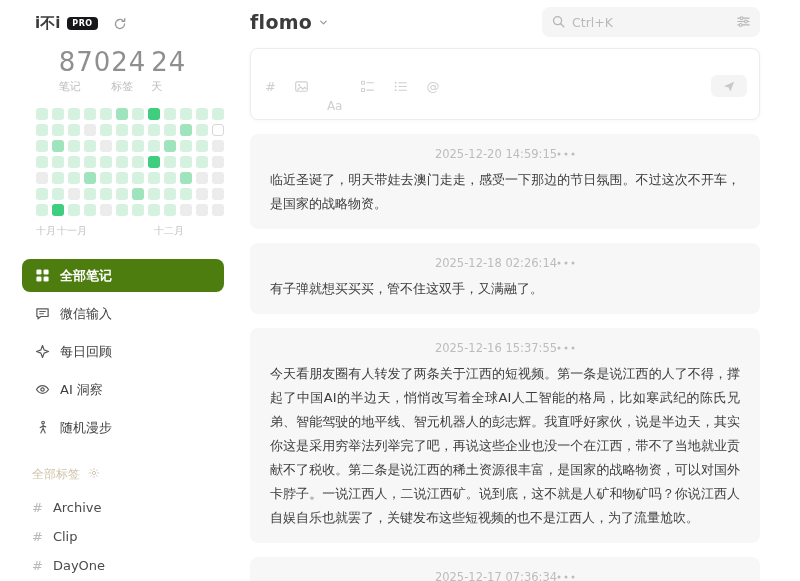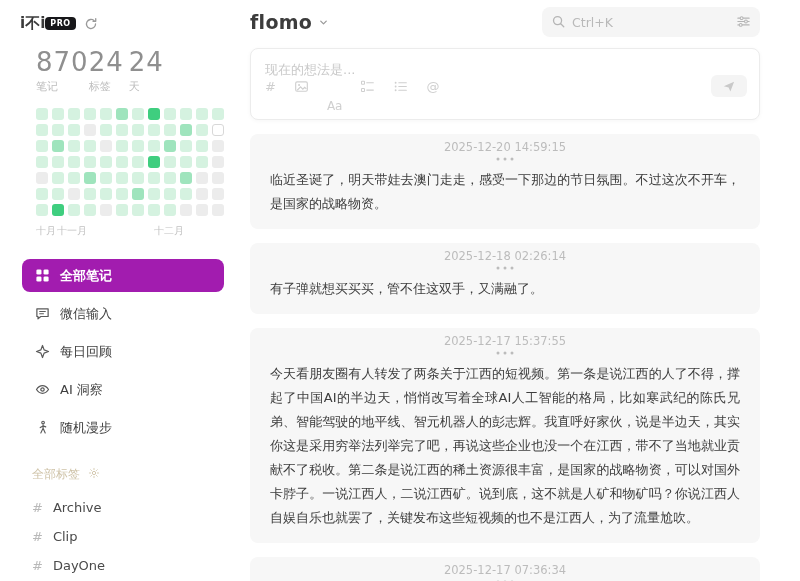--- a/index.html
+++ b/index.html
@@ -2,25 +2,25 @@
 <html><head>
 <meta charset="utf-8">
 <style>
   * { margin:0; padding:0; box-sizing:border-box; }
   html,body { width:800px; height:581px; }
   body { font-family:"DejaVu Sans","Liberation Sans",sans-serif; background:#ffffff; overflow:hidden; }
   .app { position:relative; width:800px; height:581px; background:#fff; }
 
   
   .sidebar { position:absolute; left:0; top:0; width:236px; height:100%; background:#fff; }
-  .user-row { display:flex; align-items:center; margin:14px 0 0 20px; }
+  .user-row { display:flex; align-items:center; gap:7px; margin:14px 0 0 35px; }
   .user-name { font-size:15px; font-weight:700; color:#3a3a3a; }
   .pro-badge { background:#17171a; color:#fff; font-size:8px; font-weight:700; padding:2px 5px; border-radius:4px; letter-spacing:.5px; cursor:pointer; }
   .sync { margin-left:8px; display:flex; cursor:pointer; }
-  .stats { display:flex; margin:14px 0 0 36px; width:178px; justify-content:flex-start; }
+  .stats { display:flex; margin:14px 0 0 36px; width:178px; justify-content:center; }
   .stat { min-width:40px; }
   .stat-value { font-size:26px; color:#8f8f8f; letter-spacing:1px; }
   .stat-label { font-size:11px; color:#bdbdbd; margin-top:2px; }
   .heatmap { margin:14px 0 0 36px; display:grid; grid-template-columns:repeat(12,12px); grid-auto-rows:12px; gap:4px; width:188px; }
   .hm-cell { border-radius:3px; cursor:pointer; }
   .hm-cell.today { background:#fff; border:1px solid #d8d8d8; }
   .months { position:relative; margin:8px 0 0 36px; height:13px; font-size:10px; color:#c2c2c2; }
   .months span { position:absolute; top:0; white-space:nowrap; }
   .m0 { left:0; } .m1 { left:21px; } .m2 { left:118px; }
   .menu { margin:22px 12px 0 22px; }
@@ -44,21 +44,21 @@
   .t-icon { position:absolute; right:9px; top:7px; display:flex; cursor:pointer; }
 
   .editor { margin-top:4px; height:72px; background:#fff; border:1px solid #ececec; border-radius:8px; box-shadow:0 1px 4px rgba(0,0,0,.04); padding:12px 14px 10px; position:relative; cursor:text; }
   .editor-placeholder { font-size:13px; color:#c9c9c9; }
   .editor-toolbar { position:absolute; left:14px; right:12px; bottom:7px; display:flex; align-items:center; gap:18px; }
   .tb-icon { font-size:13px; color:#cfcfcf; display:flex; align-items:center; cursor:pointer; line-height:1; }
   .tb-send { margin-left:auto; width:36px; height:22px; background:#f4f4f4; border-radius:6px; display:flex; align-items:center; justify-content:center; cursor:pointer; }
 
   .memos { margin-top:14px; display:flex; flex-direction:column; gap:14px; }
   .memo { background:#f7f7f7; border-radius:8px; padding:10px 20px 13px; }
-  .memo-head { display:flex; justify-content:flex-end; align-items:center; height:20px; margin-bottom:4px;flex-direction:column; }
+  .memo-head { display:flex; justify-content:center; align-items:center; height:20px; margin-bottom:4px; }
   .memo-time { font-size:11.5px; color:#bcbcbc; }
   .memo-more { cursor:pointer; display:flex; padding:3px 0; }
   .memo-body { font-size:13px; line-height:24px; color:#3d3d3d; text-align:justify; }
   .memo-link { color:#4a8cf7; text-decoration:none; cursor:pointer; }
 </style>
 </head>
 <body>
 
 <div class="app">
 
@@ -175,21 +175,21 @@
         <div class="hm-cell" style="background: rgb(236, 236, 236);"></div>
         <div class="hm-cell" style="background: rgb(236, 236, 236);"></div>
       </div>
     <div class="months">
       <span class="m0">十月</span>
       <span class="m1">十一月</span>
       <span class="m2">十二月</span>
     </div>
 
     <nav class="menu">
-      <div class="menu-item active" style="background: #a21caf;">
+      <div class="menu-item active" style="background: #4d7c0f;">
         <span class="mi-icon">
           <svg width="15" height="15" viewBox="0 0 16 16">
               <rect x="1.5" y="1.5" width="5.4" height="5.4" rx="1.4" fill="#fff"></rect>
               <rect x="9.1" y="1.5" width="5.4" height="5.4" rx="1.4" fill="#fff"></rect>
               <rect x="1.5" y="9.1" width="5.4" height="5.4" rx="1.4" fill="#fff"></rect>
               <rect x="9.1" y="9.1" width="5.4" height="5.4" rx="1.4" fill="#fff"></rect>
             </svg>
         </span>
         <span>全部笔记</span>
       </div>
@@ -284,21 +284,20 @@
               <path d="M2 4.4h12M2 8h12M2 11.6h12" stroke="#b5b5b5" stroke-width="1.2" stroke-linecap="round"></path>
               <circle cx="6" cy="4.4" r="1.5" fill="#f5f5f5" stroke="#b5b5b5" stroke-width="1.1"></circle>
               <circle cx="10.6" cy="8" r="1.5" fill="#f5f5f5" stroke="#b5b5b5" stroke-width="1.1"></circle>
               <circle cx="5" cy="11.6" r="1.5" fill="#f5f5f5" stroke="#b5b5b5" stroke-width="1.1"></circle>
             </svg>
         </span>
       </div>
     </header>
 
     <section class="editor">
-      <div class="editor-placeholder">现在的想法是...</div>
       <div class="editor-toolbar">
         <span class="tb-icon">#</span>
         <span class="tb-icon">
           <svg width="15" height="15" viewBox="0 0 16 16">
               <rect x="1.8" y="3" width="12.4" height="10" rx="1.5" fill="none" stroke="#cfcfcf" stroke-width="1.2"></rect>
               <circle cx="5.4" cy="6.4" r="1.1" fill="#cfcfcf"></circle>
               <path d="M3.4 12 7 8.4l2.4 2.4 2-2 1.8 1.8" fill="none" stroke="#cfcfcf" stroke-width="1.2"></path>
             </svg>
         </span>
         <span class="tb-icon" style="font-size:12px;margin-top:40px;">Aa</span>
@@ -351,21 +350,21 @@
                 <circle cx="9" cy="2" r="1.5" fill="#bcbcbc"></circle>
                 <circle cx="16" cy="2" r="1.5" fill="#bcbcbc"></circle>
               </svg>
           </span>
         </div>
         <p class="memo-body"><span>有子弹就想买买买，管不住这双手，又满融了。</span><a class="memo-link" style="color: rgb(74, 140, 247);"></a></p>
       </article>
 
       <article class="memo">
         <div class="memo-head">
-          <span class="memo-time">2025-12-17 15:37:55</span>
+          <span class="memo-time">2025-12-16 15:37:55</span>
           <span class="memo-more">
             <svg width="18" height="4" viewBox="0 0 18 4">
                 <circle cx="2" cy="2" r="1.5" fill="#bcbcbc"></circle>
                 <circle cx="9" cy="2" r="1.5" fill="#bcbcbc"></circle>
                 <circle cx="16" cy="2" r="1.5" fill="#bcbcbc"></circle>
               </svg>
           </span>
         </div>
         <p class="memo-body"><span>今天看朋友圈有人转发了两条关于江西的短视频。第一条是说江西的人了不得，撑起了中国AI的半边天，悄悄改写着全球AI人工智能的格局，比如寒武纪的陈氏兄弟、智能驾驶的地平线、智元机器人的彭志辉。我直呼好家伙，说是半边天，其实你这是采用穷举法列举完了吧，再说这些企业也没一个在江西，带不了当地就业贡献不了税收。第二条是说江西的稀土资源很丰富，是国家的战略物资，可以对国外卡脖子。一说江西人，二说江西矿。说到底，这不就是人矿和物矿吗？你说江西人自娱自乐也就罢了，关键发布这些短视频的也不是江西人，为了流量尬吹。</span><a class="memo-link" style="color: rgb(74, 140, 247);"></a></p>
       </article>

